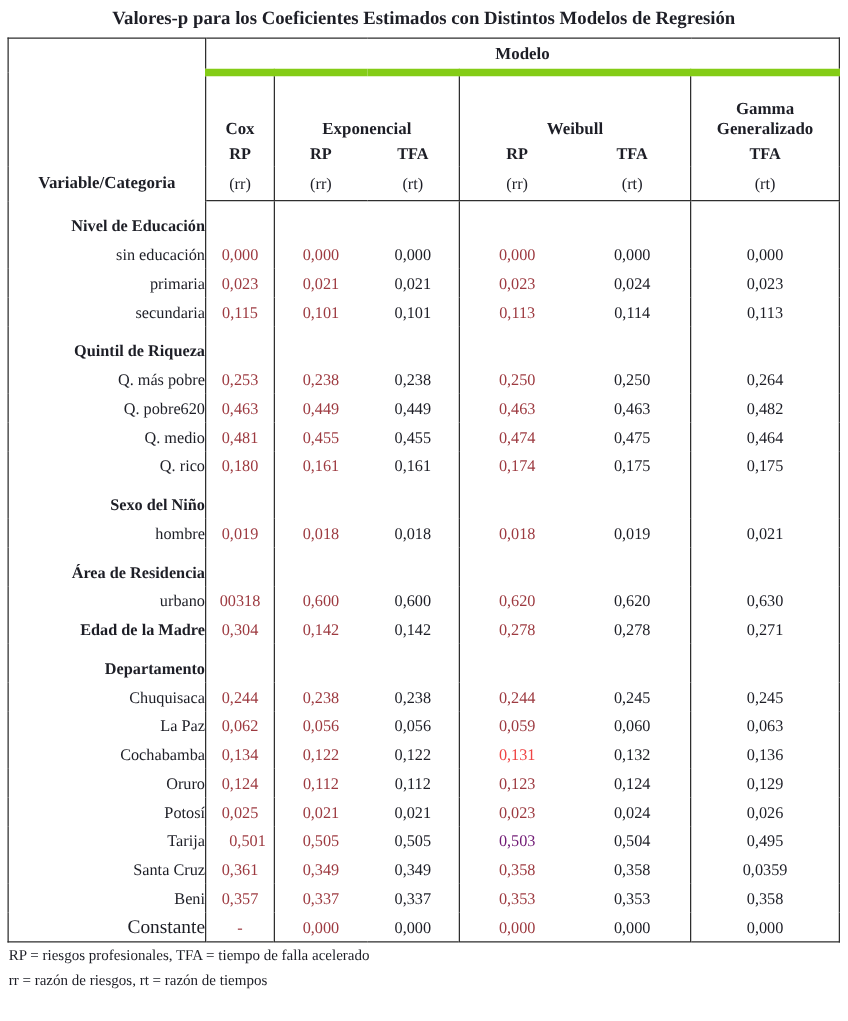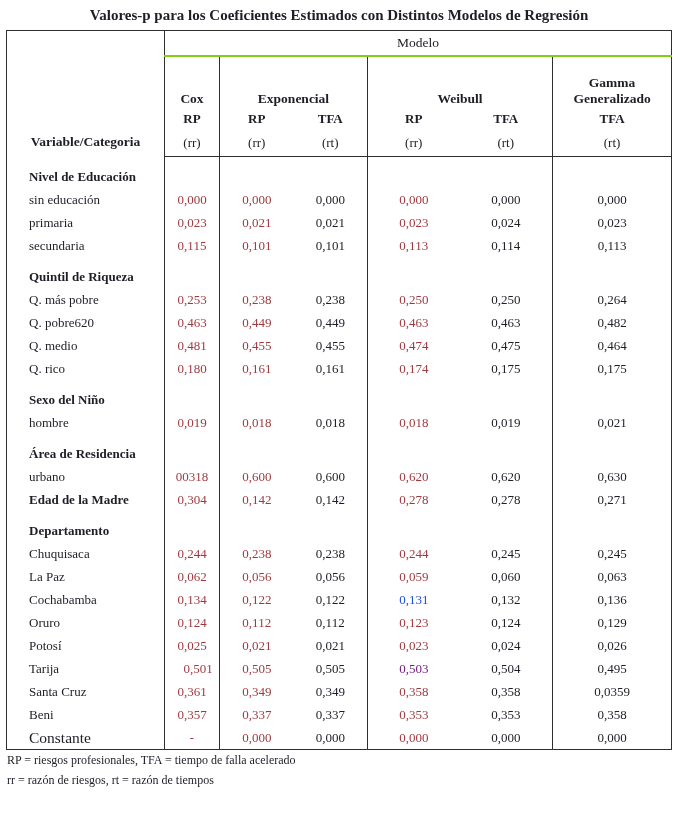--- a/index.html
+++ b/index.html
@@ -13,32 +13,32 @@
   table.ptable{
     border-collapse:collapse;table-layout:fixed;width:665px;margin-left:6px;
     border:1.6px solid #2e2e2e;font-size:13px;
   }
   th,td{ padding:0;margin:0;font-weight:normal; }
   th.lblhead{
     vertical-align:bottom;text-align:center;font-weight:bold;font-size:13.5px;
     border-right:1px solid #2e2e2e;padding-bottom:7px;
   }
   th.modelo{
-    height:24px;text-align:center;font-weight:normal;font-size:13.5px;
-    border-bottom:2px solid #84cc16;vertical-align:middle;
+    height:24px;text-align:center;font-weight:bold;font-size:13.5px;
+    border-bottom:6px solid #84cc16;vertical-align:middle;
   }
   tr.groups th{
     height:50px;vertical-align:bottom;text-align:center;font-weight:bold;
     font-size:13.5px;line-height:16px;padding-bottom:1px;
   }
   tr.types th{ height:21px;vertical-align:middle;text-align:center;font-weight:bold;font-size:13px; }
   tr.units th{ height:27px;vertical-align:middle;text-align:center;font-size:13px;border-bottom:1.6px solid #2e2e2e; }
   .bl{ border-left:1px solid #2e2e2e; }
   tbody td{ height:23px;vertical-align:middle;font-size:13px; }
-  tbody td.lbl{ text-align:left;padding-left:22px; }
+  tbody td.lbl{ text-align:right;padding-left:22px; }
   tbody td.lbl.b{ font-weight:bold; }
   tbody td.lbl.lg{ font-size:15.5px; }
   tbody td.val{ text-align:center; }
   tbody tr.cat td{ height:28px;vertical-align:bottom;padding-bottom:3px; }
   .foot{ margin-left:7px;font-size:12px;line-height:20px; }
   .foot.first{ margin-top:5px; }
 </style>
 </head>
 <body>
 
@@ -235,21 +235,21 @@
           <td class="val">0,056</td>
           <td class="val bl" style="color: rgb(157, 58, 64);">0,059</td>
           <td class="val">0,060</td>
           <td class="val bl">0,063</td>
         </tr>
         <tr>
           <td class="lbl">Cochabamba</td>
           <td class="val bl" style="color: rgb(157, 58, 64);">0,134</td>
           <td class="val bl" style="color: rgb(157, 58, 64);">0,122</td>
           <td class="val">0,122</td>
-          <td class="val bl" style="color: #1d4ed8;">0,131</td>
+          <td class="val bl" style="color: #ef4444;">0,131</td>
           <td class="val">0,132</td>
           <td class="val bl">0,136</td>
         </tr>
         <tr>
           <td class="lbl">Oruro</td>
           <td class="val bl" style="color: rgb(157, 58, 64);">0,124</td>
           <td class="val bl" style="color: rgb(157, 58, 64);">0,112</td>
           <td class="val">0,112</td>
           <td class="val bl" style="color: rgb(157, 58, 64);">0,123</td>
           <td class="val">0,124</td>

